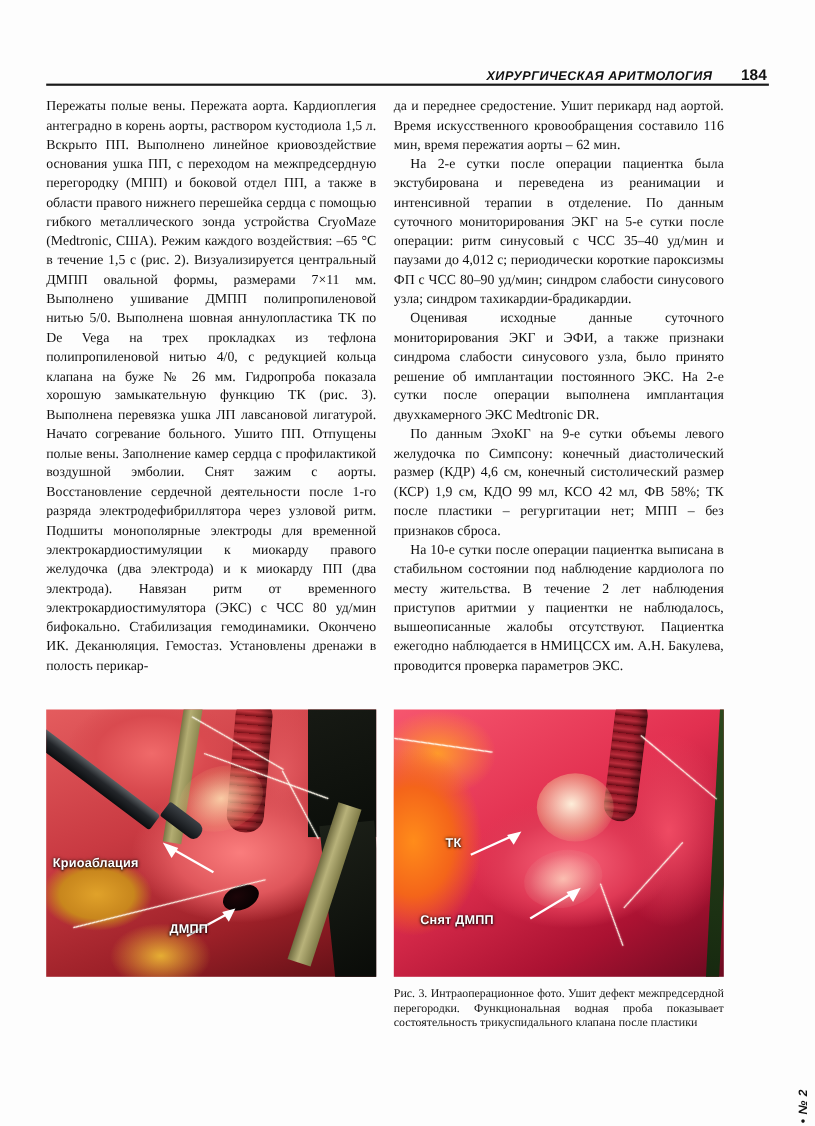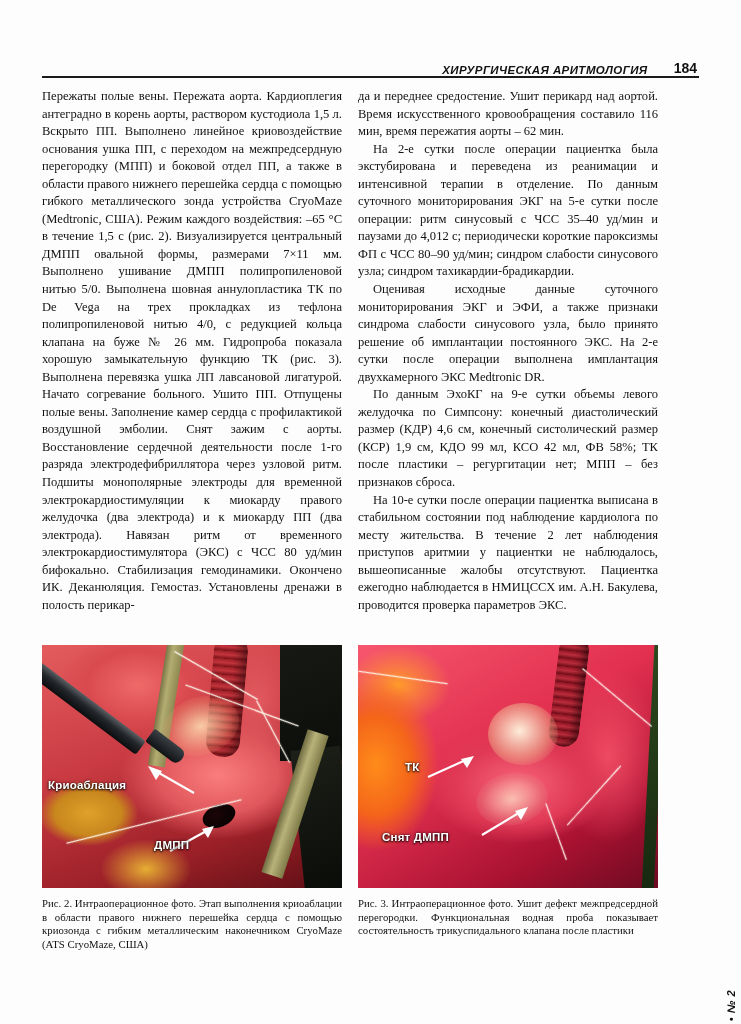--- a/index.html
+++ b/index.html
@@ -314,21 +314,20 @@
         <polygon points="10,3 24,8 18,17" fill="#ffffff"></polygon>
       </svg>
       <svg class="arrow-svg" style="left:122px;top:178px;" width="54" height="32" viewBox="0 0 54 32">
         <line x1="6" y1="28" x2="46" y2="6" stroke="#ffffff" stroke-width="2.1"></line>
         <polygon points="50,3 38,6 44,15" fill="#ffffff"></polygon>
       </svg>
 
       <div class="photo-label" style="left:6px;top:134px;">Криоаблация</div>
       <div class="photo-label" style="left:84px;top:194px;margin-left:28px;">ДМПП</div>
     </div>
-    <div class="caption">Рис. 2. Интраоперационное фото. Этап выполнения криоаблации в области правого нижнего перешейка сердца с помощью криозонда с гибким металлическим наконечником CryoMaze (ATS CryoMaze, США)</div>
   </div>
 
   <div class="figure" id="fig-right">
     <div class="photo photo-3">
       <div class="pm green-edge"></div>
       <div class="pm tube3"></div>
       <div class="pm tk-bright"></div>
       <div class="pm patch"></div>
 
       <div class="pm suture" style="left:0px;top:32px;width:90px;transform:rotate(8deg);"></div>

